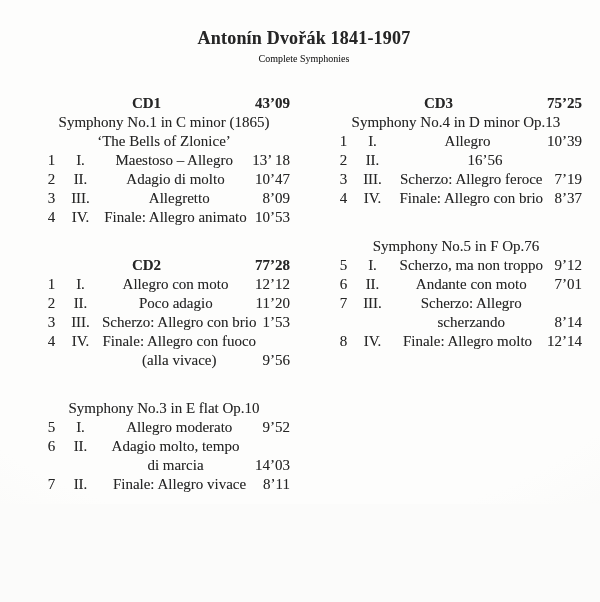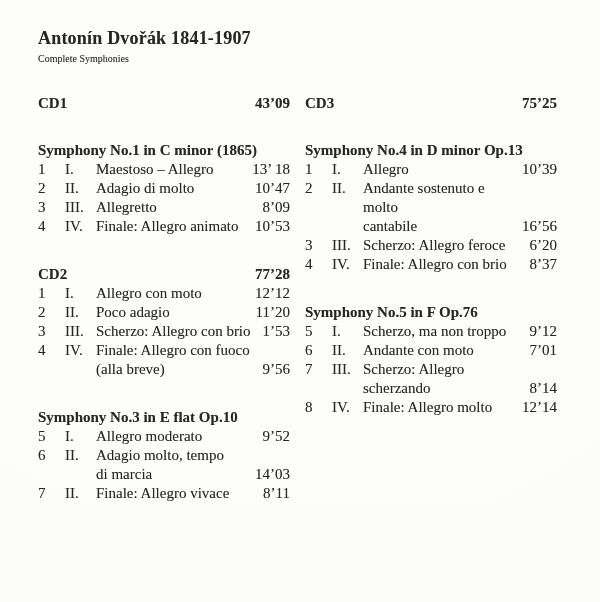--- a/index.html
+++ b/index.html
@@ -6,29 +6,30 @@
   body{
     width:600px;height:602px;
     font-family:"Liberation Serif","DejaVu Serif",serif;
     color:#262626;
     background:#fbfbfa;
   }
   .sheet{
     position:relative;width:600px;height:504px;overflow:hidden;
     background:radial-gradient(130% 115% at 48% 42%, #fdfdfc 55%, #f6f6f4 84%, #ebebe9 100%);
     text-shadow:0 0 0.6px rgba(60,60,60,0.35);
+    text-align:center;
   }
   .content{padding:27px 30px 0 38px;}
   .composer{font-size:18px;font-weight:bold;line-height:22px;letter-spacing:.2px;}
   .subtitle{font-size:10px;line-height:20px;}
-  .columns{display:flex;gap:15px;margin-top:25px;}
+  .columns{display:flex;gap:40px;margin-top:25px;}
   .col{width:252px;flex:0 0 252px;}
   .section + .section{margin-top:29px;}
   .disc-row{display:grid;grid-template-columns:1fr auto;font-size:15px;font-weight:bold;line-height:19px;}
-  .work-title{font-size:15px;font-weight:bold;line-height:19px;margin-top:28px;}
+  .work-title{font-size:15px;font-weight:normal;line-height:19px;}
   .track{display:grid;grid-template-columns:27px 31px 1fr auto;font-size:15px;line-height:19px;}
   .tnum,.tmov{align-self:start;}
   .ttime{align-self:end;white-space:nowrap;}
   .tline{display:block;}
   .page-number{position:absolute;left:40px;top:549px;font-size:14px;line-height:18px;}
 </style>
 </head>
 <body>
 
 <div class="sheet">
@@ -40,20 +41,21 @@
     <div class="columns">
 
       <div class="col">
 
         <div class="section">
           <div class="disc-row">
             <span>CD1</span>
             <span>43’09</span>
           </div>
           <div class="work-title">Symphony No.1 in C minor (1865)</div>
+          <div class="work-title">‘The Bells of Zlonice’</div>
 
           <div class="track">
             <span class="tnum">1</span>
             <span class="tmov">I.</span>
             <span class="ttitle">
                 <span class="tline">Maestoso – Allegro</span>
               </span>
             <span class="ttime">13’ 18</span>
           </div>
           <div class="track">
@@ -110,21 +112,21 @@
             <span class="ttitle">
                 <span class="tline">Scherzo: Allegro con brio</span>
               </span>
             <span class="ttime">1’53</span>
           </div>
           <div class="track">
             <span class="tnum">4</span>
             <span class="tmov">IV.</span>
             <span class="ttitle">
               <span class="tline">Finale: Allegro con fuoco</span>
-              <span class="tline">(alla breve)</span>
+              <span class="tline">(alla vivace)</span>
             </span>
             <span class="ttime">9’56</span>
           </div>
         </div>
 
         <div class="section">
           <div class="work-title">Symphony No.3 in E flat Op.10</div>
 
           <div class="track">
             <span class="tnum">5</span>
@@ -168,33 +170,29 @@
             <span class="tnum">1</span>
             <span class="tmov">I.</span>
             <span class="ttitle">
                 <span class="tline">Allegro</span>
               </span>
             <span class="ttime">10’39</span>
           </div>
           <div class="track">
             <span class="tnum">2</span>
             <span class="tmov">II.</span>
-            <span class="ttitle">
-              <span class="tline">Andante sostenuto e molto</span>
-              <span class="tline">cantabile</span>
-            </span>
             <span class="ttime">16’56</span>
           </div>
           <div class="track">
             <span class="tnum">3</span>
             <span class="tmov">III.</span>
             <span class="ttitle">
                 <span class="tline">Scherzo: Allegro feroce</span>
               </span>
-            <span class="ttime">6’20</span>
+            <span class="ttime">7’19</span>
           </div>
           <div class="track">
             <span class="tnum">4</span>
             <span class="tmov">IV.</span>
             <span class="ttitle">
                 <span class="tline">Finale: Allegro con brio</span>
               </span>
             <span class="ttime">8’37</span>
           </div>
         </div>

